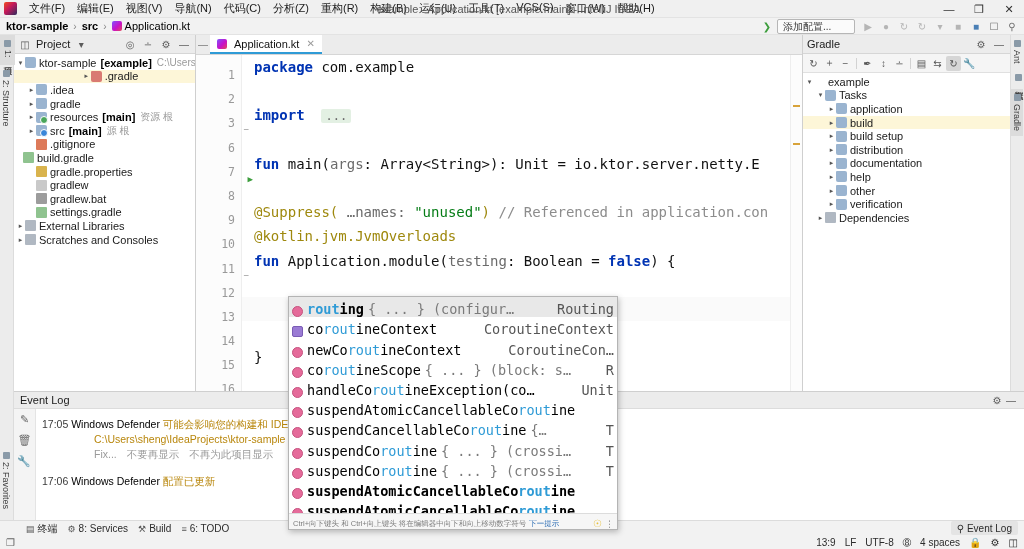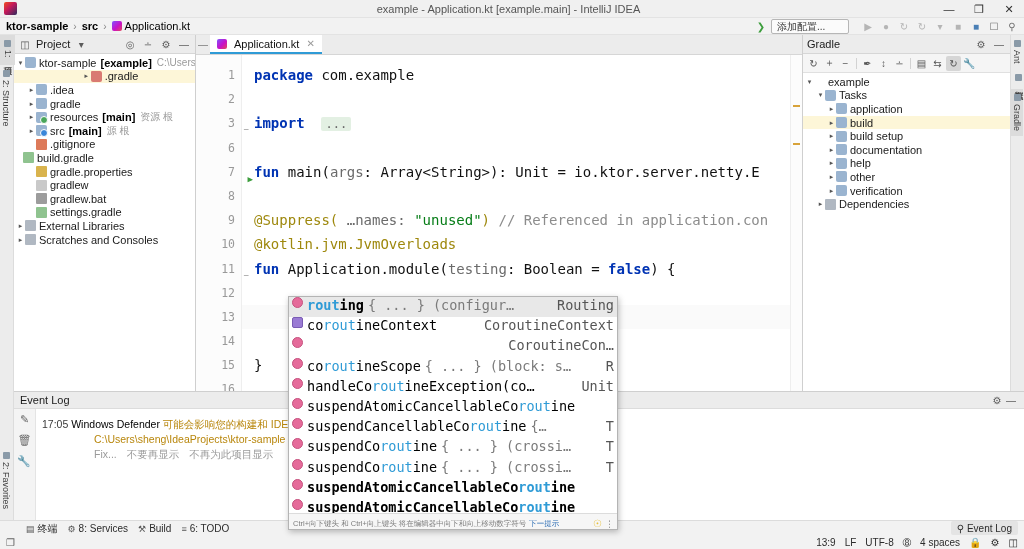--- a/index.html
+++ b/index.html
@@ -50,21 +50,21 @@
     position:absolute; right:0; top:18px; height:17px;
     display:flex; align-items:center; gap:2px; padding-right:4px;
   }
   .tb-ico { width:16px; height:15px; display:flex; align-items:center; justify-content:center;
             color:#6e6e6e; font-size:10px; }
   .tb-ico.green { color:#3c9d3c; }
   .tb-ico.dim { color:#b5b5b5; }
   .run-cfg {
     height:15px; min-width:78px; border:1px solid #b6b6b6; background:#fbfbfb;
     border-radius:2px; font-size:10px; color:#3a3a3a; display:flex; align-items:center;
-    padding:0 5px; margin-right:9px;
+    padding:0 5px; margin-right:3px;
   }
 
   
   .main { position:absolute; top:35px; left:0; right:0; bottom:29px; }
 
   .vbar {
     position:absolute; top:0; bottom:0; width:14px; background:#ececec;
     border-right:1px solid #dcdcdc; z-index:5;
   }
   .vbar.left { left:0; }
@@ -125,21 +125,21 @@
   .code-area { flex:1; position:relative; overflow:hidden; background:#fff; display:flex; }
   .gutter {
     width:46px; background:#fcfcfc; border-right:1px solid #eee; flex:none;
     font-family:"DejaVu Sans Mono", monospace; font-size:11.5px; color:#999;
     padding-top:8px; text-align:right; position:relative;
   }
   .gln { height:24.2px; line-height:24.2px; padding-right:6px; position:relative; }
   .gln .runmark { position:absolute; right:-12px; top:7px; color:#3c9d3c; font-size:9px; }
   .gln .fold { position:absolute; right:-8px; top:6px; color:#9a9a9a; font-size:9px; }
   .code {
-    flex:1; padding-top:8px; padding-left:12px; position:relative;
+    flex:1; padding-left:12px; position:relative;
     font-family:"DejaVu Sans Mono", monospace; font-size:14px; line-height:24.2px;
     white-space:pre; color:#111; overflow:hidden;
   }
   .cline { height:24.2px; }
   .cline.cur { background:#fafafa; margin-left:-12px; padding-left:12px; }
   .kw   { color:#0033b3; font-weight:bold; }
   .str  { color:#067d17; }
   .cmt  { color:#8c8c8c; }
   .ann  { color:#9e880d; }
   .par  { color:#6b6b6b;margin-top:7px; }
@@ -154,21 +154,21 @@
   .mk { position:absolute; right:2px; width:7px; height:2px; }
 
   
   .popup {
     position:absolute; left:288px; top:296px; width:330px; height:234px;
     background:#fff; border:1px solid #b4b4b4; box-shadow:1px 2px 6px rgba(0,0,0,.25);
     z-index:40; display:flex; flex-direction:column;
   }
   .popup-list { flex:1; overflow:hidden; }
   .crow {
-    height:20.2px; display:flex; align-items:flex-start; padding:0 3px;
+    height:20.2px; display:flex; align-items:flex-end; padding:0 3px;
     font-family:"DejaVu Sans Mono", monospace; font-size:13.5px; white-space:nowrap;
   }
   .crow.sel { background:#e8e8e8; }
   .cico {
     width:11px; height:11px; border-radius:50%; margin-right:4px; flex:none;
     background:#e56b9a; border:1px solid #c6517e;
   }
   .cico.prop { background:#9a7bd4; border-color:#7a5cb5; border-radius:2px; }
   .cname { color:#000; flex:none; }
   .cname .m { color:#2f9bd6; }
@@ -235,20 +235,35 @@
   }
   .sb-leftico { position:absolute; left:6px; bottom:1px; font-size:10px; color:#666; }
 </style>
 </head>
 <body>
 
 <div id="app">
 
   <div class="menubar">
     <div class="app-logo"></div>
+    <div id="menu-items" style="display:flex;">
+        <div class="menu-item">文件(F)</div>
+        <div class="menu-item">编辑(E)</div>
+        <div class="menu-item">视图(V)</div>
+        <div class="menu-item">导航(N)</div>
+        <div class="menu-item">代码(C)</div>
+        <div class="menu-item">分析(Z)</div>
+        <div class="menu-item">重构(R)</div>
+        <div class="menu-item">构建(B)</div>
+        <div class="menu-item">运行(U)</div>
+        <div class="menu-item">工具(T)</div>
+        <div class="menu-item">VCS(S)</div>
+        <div class="menu-item">窗口(W)</div>
+        <div class="menu-item">帮助(H)</div>
+      </div>
     <div class="win-title">example - Application.kt [example.main] - IntelliJ IDEA</div>
     <div class="win-ctrl">
       <div class="wbtn">—</div>
       <div class="wbtn">❐</div>
       <div class="wbtn close">✕</div>
     </div>
   </div>
 
   <div class="navbar">
     <span class="crumb bold">ktor-sample</span>
@@ -463,20 +478,25 @@
             <span class="tlabel">build</span>
           </div>
           <div class="trow" style="padding-left: 24px;">
             <span class="arrow">▸</span>
             <span class="fico folder"></span>
             <span class="tlabel">build setup</span>
           </div>
           <div class="trow" style="padding-left: 24px;">
             <span class="arrow">▸</span>
             <span class="fico folder"></span>
+            <span class="tlabel">distribution</span>
+          </div>
+          <div class="trow" style="padding-left: 24px;">
+            <span class="arrow">▸</span>
+            <span class="fico folder"></span>
             <span class="tlabel">documentation</span>
           </div>
           <div class="trow" style="padding-left: 24px;">
             <span class="arrow">▸</span>
             <span class="fico folder"></span>
             <span class="tlabel">help</span>
           </div>
           <div class="trow" style="padding-left: 24px;">
             <span class="arrow">▸</span>
             <span class="fico folder"></span>
@@ -524,20 +544,21 @@
       <div class="el-side" id="el-side">
           <div class="si">✎</div>
           <div class="si">🗑</div>
           <div class="si">🔧</div>
         </div>
       <div class="el-content" id="el-content">
           <div class="el-line"><span class="el-time">17:05  </span><span>Windows Defender </span><span class="el-warn">可能会影响您的构建和 IDE 性能。IntelliJ</span></div>
           <div class="el-line el-path">C:\Users\sheng\IdeaProjects\ktor-sample</div>
           <div class="el-line el-actions"><span>Fix...</span><span>不要再显示</span><span>不再为此项目显示</span></div>
           <div style="height: 12px;"></div>
+          <div class="el-line"><span class="el-time">17:06  </span><span>Windows Defender </span><span class="el-warn">配置已更新</span></div>
         </div>
     </div>
   </div>
 
   <div class="statusbar">
     <div class="sb-tools" id="sb-tools">
         <div class="sb-tool">
           <span class="sb-ico">▤</span>
           <span>终端</span>
         </div>
@@ -579,20 +600,21 @@
           <span class="ctail">{ ... } (configur…</span>
           <span class="ctype">Routing</span>
         </div>
         <div class="crow">
           <span class="cico prop"></span>
           <span class="cname">co<span class="m">rout</span>ineContext</span>
           <span class="ctype">CoroutineContext</span>
         </div>
         <div class="crow">
           <span class="cico"></span>
+          <span class="cname">newCo<span class="m">rout</span>ineContext</span>
           <span class="ctype">CoroutineCon…</span>
         </div>
         <div class="crow">
           <span class="cico"></span>
           <span class="cname">co<span class="m">rout</span>ineScope</span>
           <span class="ctail">{ ... } (block: s…</span>
           <span class="ctype">R</span>
         </div>
         <div class="crow">
           <span class="cico"></span>

